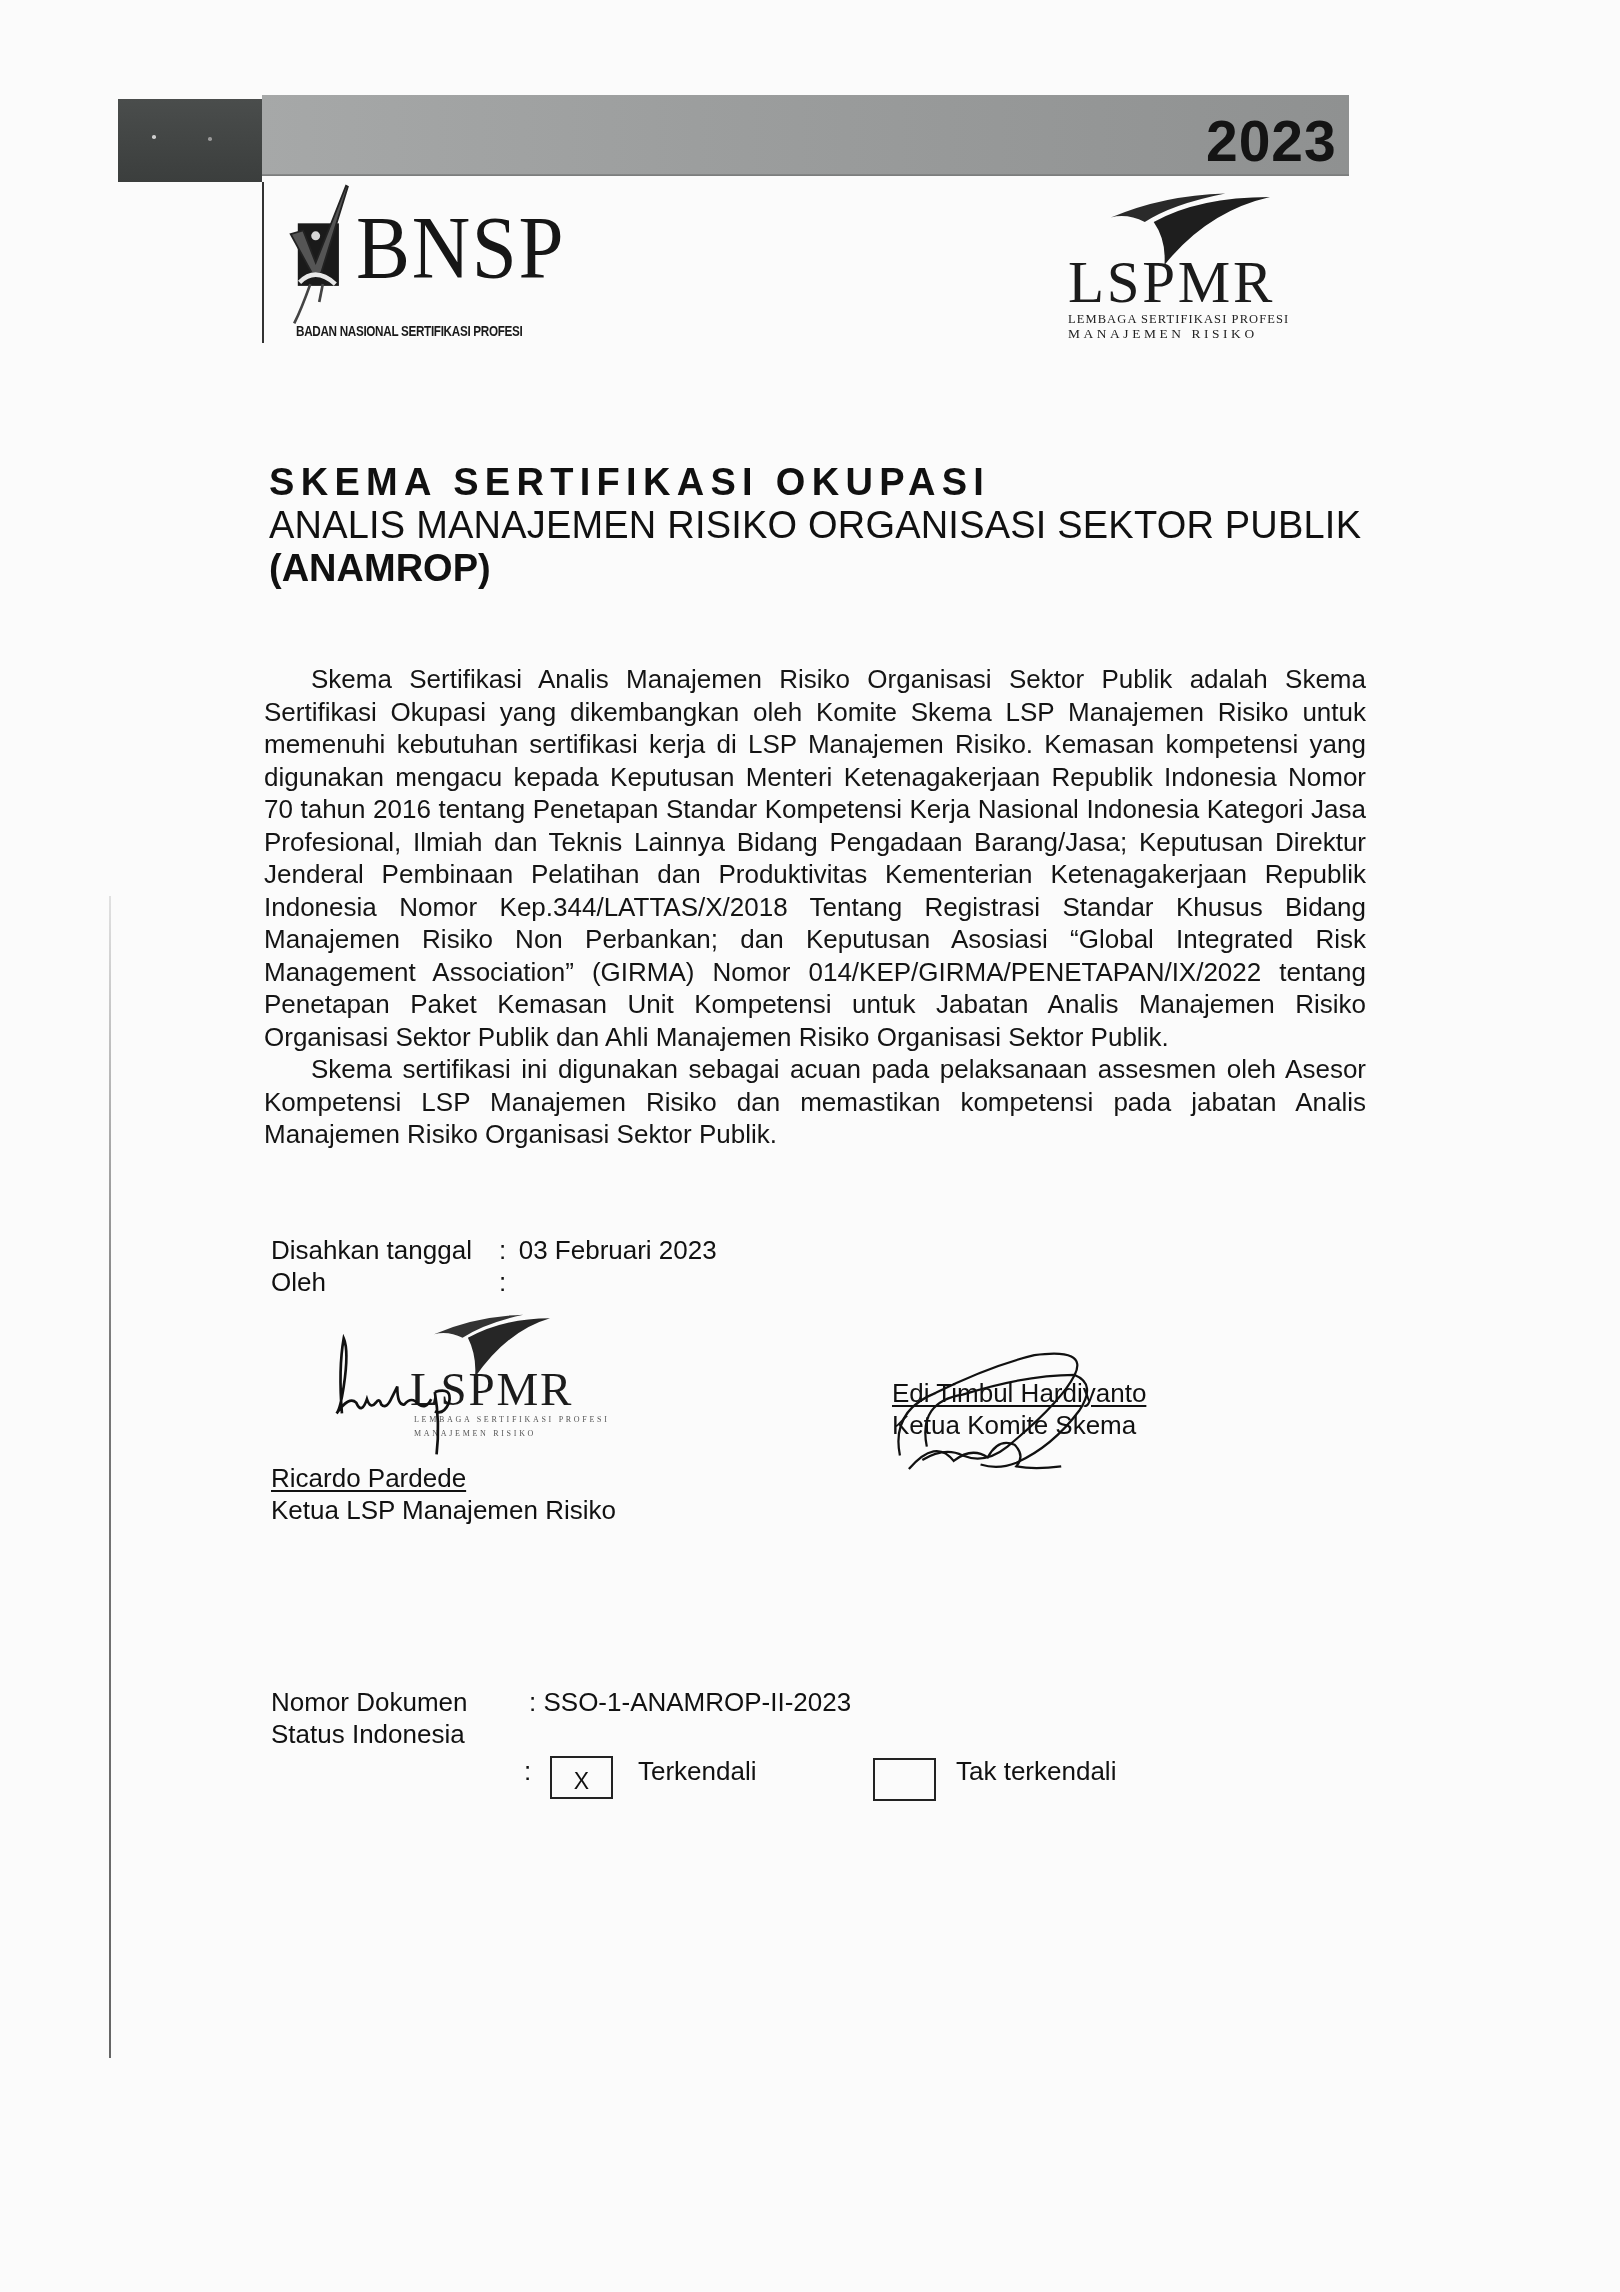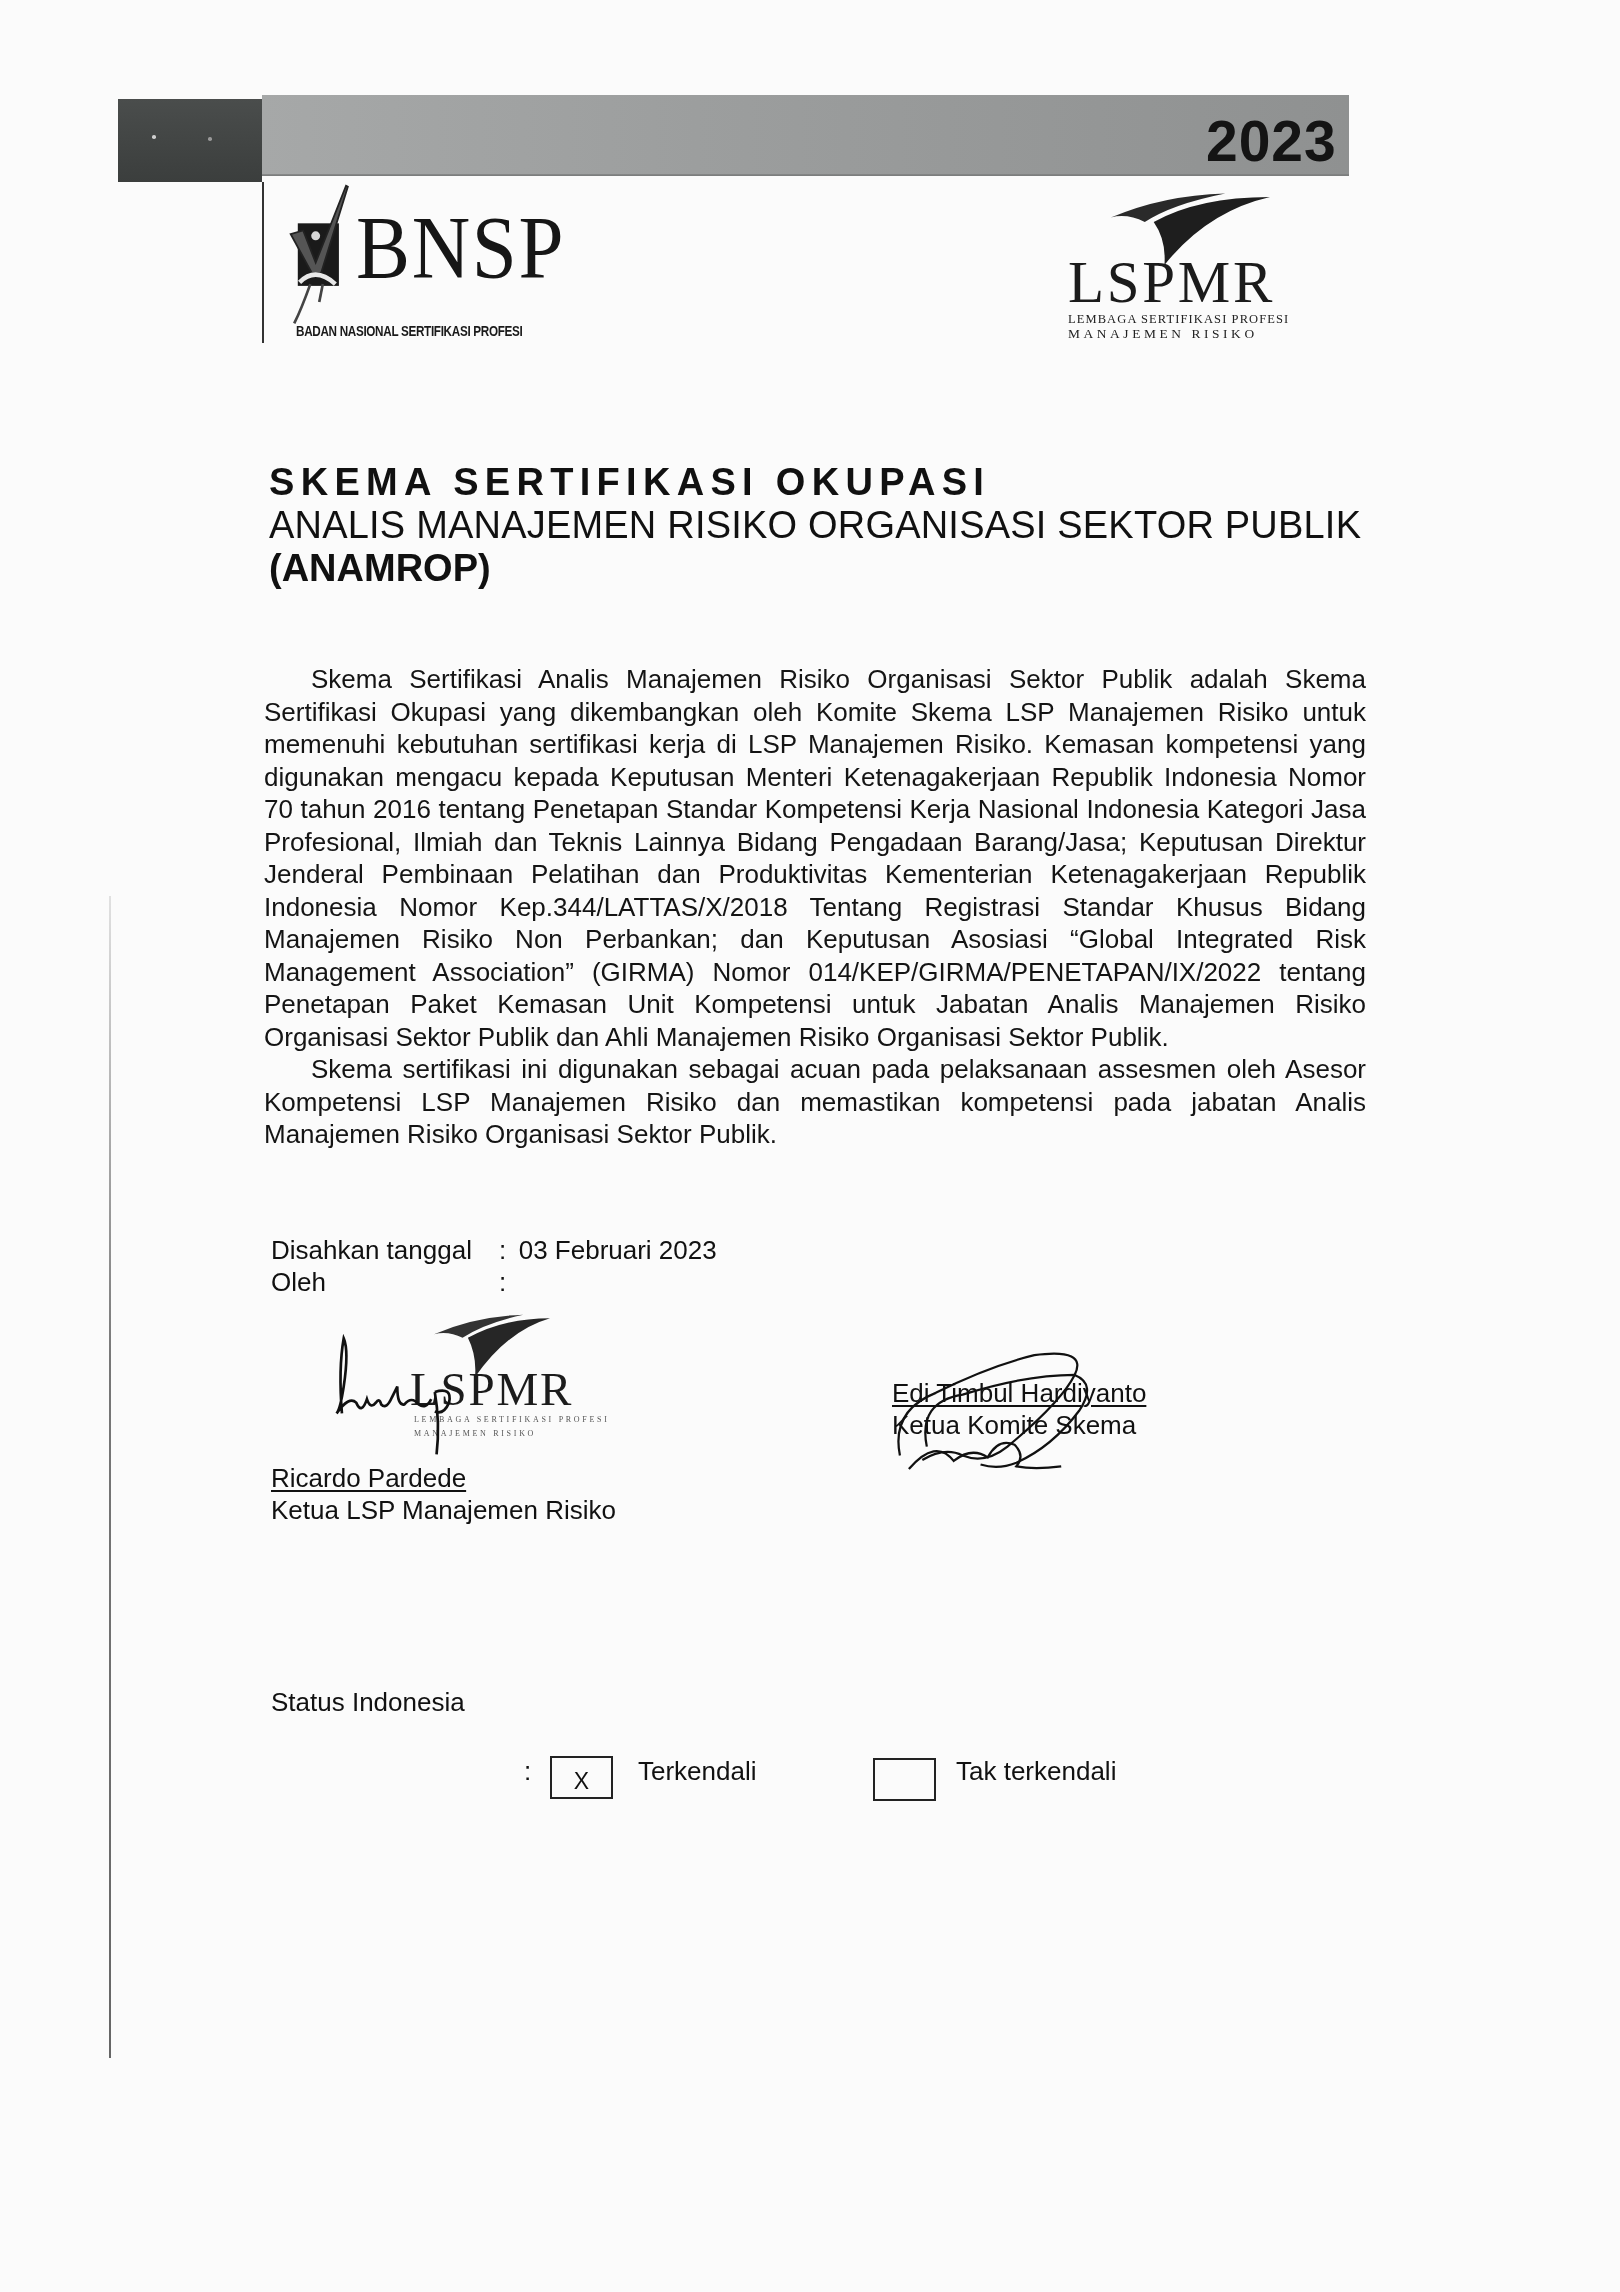--- a/index.html
+++ b/index.html
@@ -204,20 +204,24 @@
   <div class="name">Ricardo Pardede</div>
   <div>Ketua LSP Manajemen Risiko</div>
 </div>
 <div class="abs signer signer2">
   <div class="name">Edi Timbul Hardiyanto</div>
   <div>Ketua Komite Skema</div>
 </div>
 
 <div class="abs meta">
   <div class="row">
+    <span class="lbl">Nomor Dokumen</span>
+    <span>: SSO-1-ANAMROP-II-2023</span>
+  </div>
+  <div class="row">
     <span class="lbl">Status Indonesia</span>
   </div>
 </div>
 <div class="abs status-colon">:</div>
 
 <div class="abs cb cb1">
   <span>X</span>
 </div>
 <div class="abs cb-label cbl1">Terkendali</div>
 

